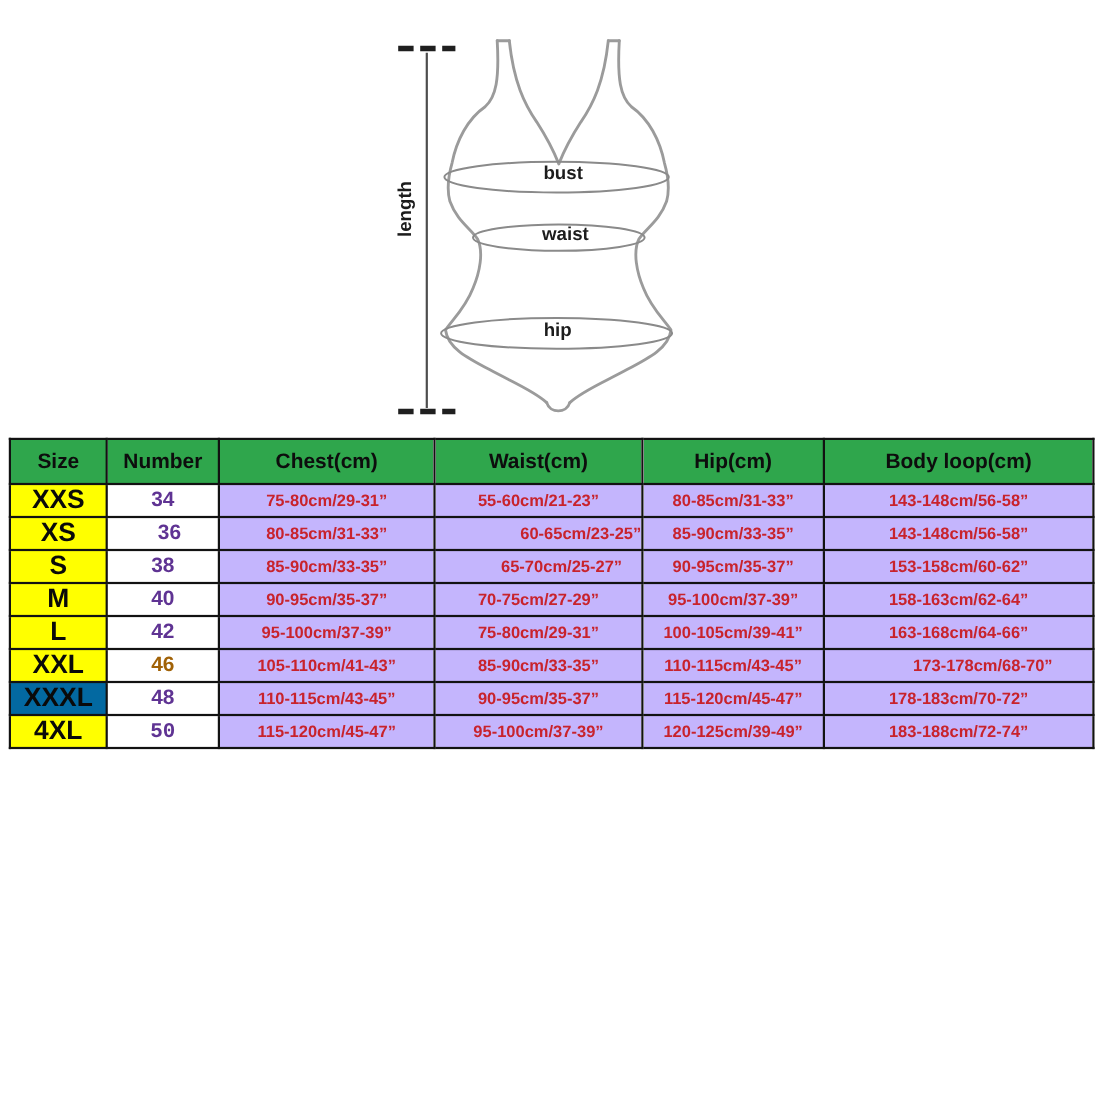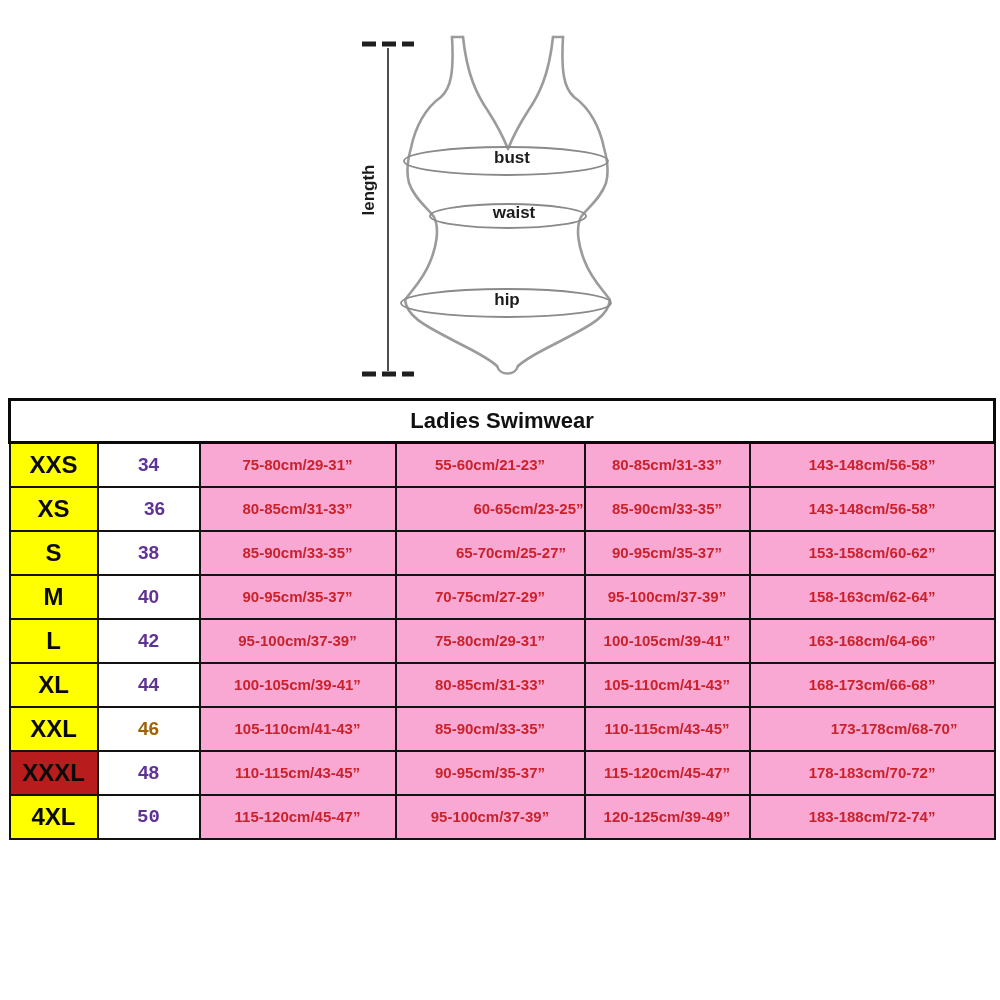--- a/index.html
+++ b/index.html
@@ -24,24 +24,24 @@
     border:2px solid #121212;text-align:center;vertical-align:middle;
     padding:0;overflow:hidden;white-space:nowrap;
   }
   #size-table .title-row td{
     height:40px;background:#ffffff;border:3px solid #0a0a0a;
     font-size:22px;font-weight:bold;color:#111111;
   }
   #size-table .header-row th{
     height:39px;font-size:19px;font-weight:bold;color:#0d0d0d;
   }
-  #size-table .data-row{height:44px;}
+  #size-table .data-row{height:30px;}
   #size-table .size-cell{font-size:24px;font-weight:bold;color:#0a0a0a;}
   #size-table .number-cell{font-size:19px;font-weight:bold;background:#ffffff;}
-  #size-table .meas-cell{font-size:15px;font-weight:bold;background:#f9a8d4;}
+  #size-table .meas-cell{font-size:15px;font-weight:bold;background:#c4b5fd;}
 </style>
 </head>
 <body>
 
 <div id="page">
 
   <svg id="diagram-svg" viewBox="0 0 1000 398" xmlns="http://www.w3.org/2000/svg">
 
     <line class="dash-line" x1="362" y1="44" x2="414" y2="44" stroke-dasharray="14 6"></line>
     <line class="dash-line" x1="362" y1="374" x2="414" y2="374" stroke-dasharray="14 6"></line>
@@ -94,23 +94,28 @@
   <table id="size-table">
     <colgroup>
       <col style="width:88px">
         <col style="width:102px">
         <col style="width:196px">
       <col style="width:189px">
         <col style="width:165px">
         <col style="width:245px">
     </colgroup>
     <tbody>
-      <tr class="title-row">
-        <td colspan="6">Ladies Swimwear</td>
-      </tr>
+      <tr class="header-row" id="header-row">
+          <th style="background: rgb(47, 166, 76);">Size</th>
+          <th style="background: rgb(47, 166, 76);">Number</th>
+          <th style="background: rgb(47, 166, 76);">Chest(cm)</th>
+          <th style="background: rgb(47, 166, 76);">Waist(cm)</th>
+          <th style="background: rgb(47, 166, 76);">Hip(cm)</th>
+          <th style="background: rgb(47, 166, 76);">Body loop(cm)</th>
+        </tr>
 
     <tr class="data-row">
           <td class="size-cell" style="background: rgb(255, 255, 0);">XXS</td>
           <td class="number-cell" style="color: rgb(95, 51, 147);">34</td>
           <td class="meas-cell" style="color: rgb(200, 35, 44);">75-80cm/29-31”</td>
           <td class="meas-cell" style="color: rgb(200, 35, 44);">55-60cm/21-23”</td>
           <td class="meas-cell" style="color: rgb(200, 35, 44);">80-85cm/31-33”</td>
           <td class="meas-cell" style="color: rgb(200, 35, 44);">143-148cm/56-58”</td>
         </tr>
         <tr class="data-row">
@@ -139,37 +144,29 @@
         </tr>
         <tr class="data-row">
           <td class="size-cell" style="background: rgb(255, 255, 0);">L</td>
           <td class="number-cell" style="color: rgb(95, 51, 147);">42</td>
           <td class="meas-cell" style="color: rgb(200, 35, 44);">95-100cm/37-39”</td>
           <td class="meas-cell" style="color: rgb(200, 35, 44);">75-80cm/29-31”</td>
           <td class="meas-cell" style="color: rgb(200, 35, 44);">100-105cm/39-41”</td>
           <td class="meas-cell" style="color: rgb(200, 35, 44);">163-168cm/64-66”</td>
         </tr>
         <tr class="data-row">
-          <td class="size-cell" style="background: rgb(255, 255, 0);">XL</td>
-          <td class="number-cell" style="color: rgb(95, 51, 147);">44</td>
-          <td class="meas-cell" style="color: rgb(200, 35, 44);">100-105cm/39-41”</td>
-          <td class="meas-cell" style="color: rgb(200, 35, 44);">80-85cm/31-33”</td>
-          <td class="meas-cell" style="color: rgb(200, 35, 44);">105-110cm/41-43”</td>
-          <td class="meas-cell" style="color: rgb(200, 35, 44);">168-173cm/66-68”</td>
-        </tr>
-        <tr class="data-row">
           <td class="size-cell" style="background: rgb(255, 255, 0);">XXL</td>
           <td class="number-cell" style="color: #a16207;">46</td>
           <td class="meas-cell" style="color: rgb(200, 35, 44);">105-110cm/41-43”</td>
           <td class="meas-cell" style="color: rgb(200, 35, 44);">85-90cm/33-35”</td>
           <td class="meas-cell" style="color: rgb(200, 35, 44);">110-115cm/43-45”</td>
           <td class="meas-cell" style="color: rgb(200, 35, 44); padding-left: 44px;">173-178cm/68-70”</td>
         </tr>
         <tr class="data-row">
-          <td class="size-cell" style="background: #b91c1c;">XXXL</td>
+          <td class="size-cell" style="background: #0369a1;">XXXL</td>
           <td class="number-cell" style="color: rgb(95, 51, 147);">48</td>
           <td class="meas-cell" style="color: rgb(200, 35, 44);">110-115cm/43-45”</td>
           <td class="meas-cell" style="color: rgb(200, 35, 44);">90-95cm/35-37”</td>
           <td class="meas-cell" style="color: rgb(200, 35, 44);">115-120cm/45-47”</td>
           <td class="meas-cell" style="color: rgb(200, 35, 44);">178-183cm/70-72”</td>
         </tr>
         <tr class="data-row">
           <td class="size-cell" style="background: rgb(255, 255, 0);">4XL</td>
           <td class="number-cell" style="color: rgb(95, 51, 147); font-family: Liberation Mono, monospace;">50</td>
           <td class="meas-cell" style="color: rgb(200, 35, 44);">115-120cm/45-47”</td>

